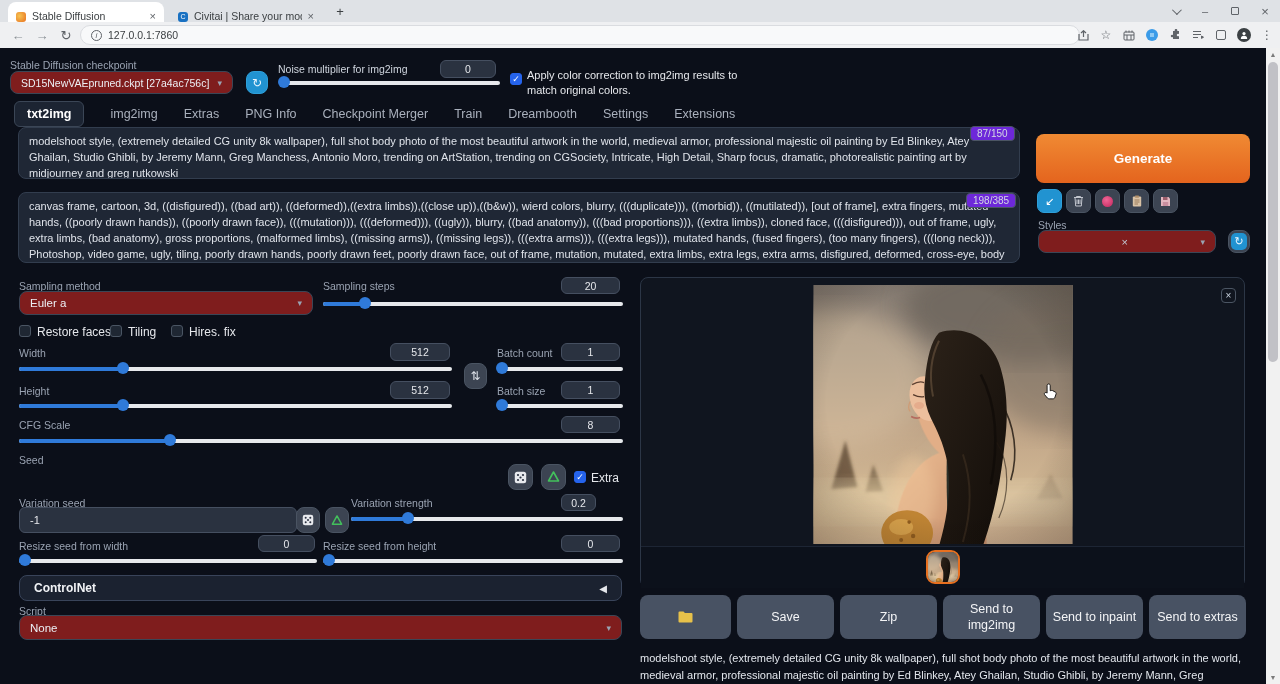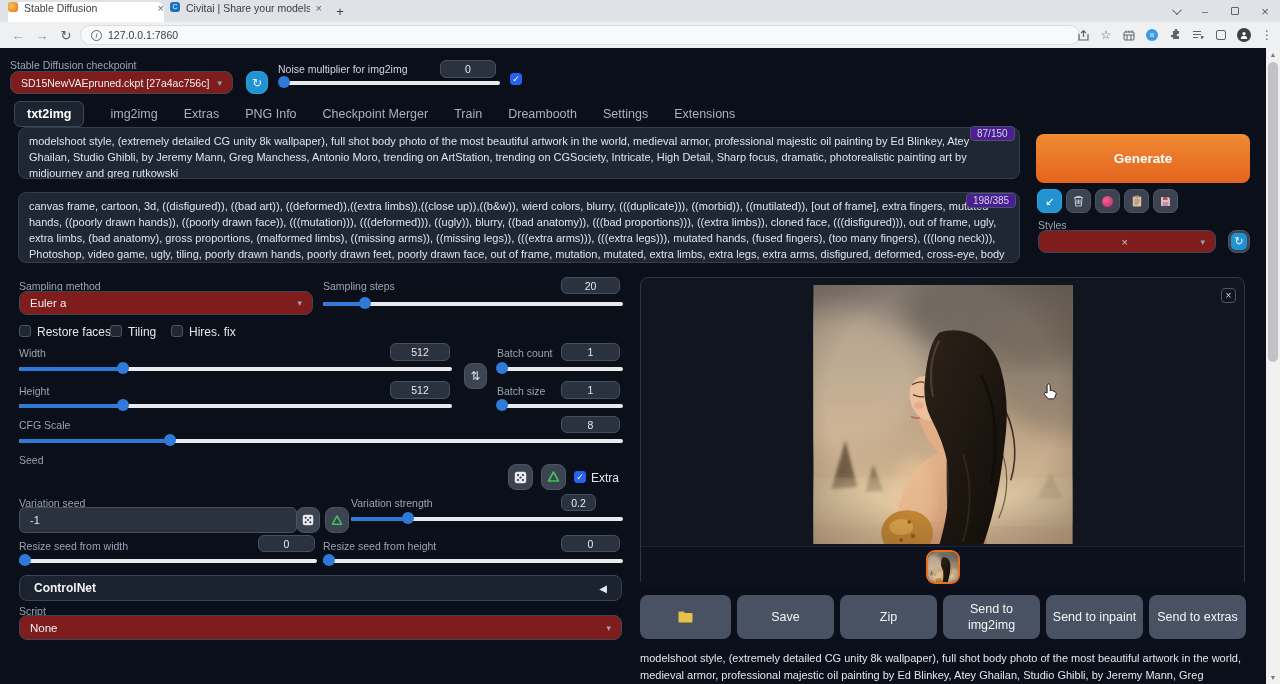--- a/index.html
+++ b/index.html
@@ -1,22 +1,22 @@
 <!DOCTYPE html>
 <html><head>
 <meta charset="utf-8">
 <style>
   * { margin:0; padding:0; box-sizing:border-box; }
   html,body { width:1280px; height:684px; overflow:hidden; background:#0b0f19;
     font-family:"Liberation Sans","DejaVu Sans",sans-serif; }
 
   
   .tabstrip { position:absolute; left:0; top:0; width:1280px; height:22px; background:#dfe2e6; }
-  .btab { position:absolute; top:2px; height:20px; border-radius:8px 8px 0 0; display:flex; align-items:flex-start;
-    font-size:10.5px; color:#3c4043; padding:0 0; gap:6px; }
+  .btab { position:absolute; top:2px; height:20px; border-radius:8px 8px 0 0; display:flex; align-items:flex-end;
+    font-size:10.5px; color:#3c4043; padding:0 8px; gap:6px; }
   .btab.active { background:#ffffff; }
   .btab .fav { width:10px; height:10px; border-radius:3px; flex:0 0 auto; }
   .btab .ttl { flex:1; white-space:nowrap; overflow:hidden; }
   .btab .x { color:#5f6368; font-size:11px; cursor:default; }
   .newtab { position:absolute; top:4px; left:332px; width:16px; height:16px; text-align:center; line-height:15px;
     color:#3c4043; font-size:13px; border-radius:50%; }
   .wctl { position:absolute; top:0; height:22px; width:30px; display:flex; align-items:center; justify-content:center;
     color:#5f6368; font-size:11px; }
   .chev { width:7px; height:7px; border-right:1.5px solid #5f6368; border-bottom:1.5px solid #5f6368;
     transform:rotate(45deg) translateY(-2px); }
@@ -34,21 +34,21 @@
   
   .page { position:absolute; left:0; top:48px; width:1266px; height:636px; background:#0b0f19; color:#e5e7eb; overflow:hidden; }
   .lbl { position:absolute; font-size:10.5px; color:#9aa3b2; white-space:nowrap; }
   .dd { position:absolute; background:#7f1d1d; border:1px solid #3b4656; border-radius:8px; display:flex; align-items:center;
     font-size:11.5px; color:#eceff4; padding:0 10px; }
   .dd .caret { margin-left:auto; color:#9aa3b2; font-size:9px; }
   .numbox { position:absolute; background:#2a3240; border:1px solid #454f60; border-radius:6px; color:#e5e7eb;
     font-size:10.5px; text-align:center; font-family:"Liberation Sans",sans-serif; }
   .tarea { position:absolute; background:#1f2735; border:1px solid #323d4e; border-radius:8px; color:#dfe3ea;
     font-size:11px; line-height:1.45; padding:6px 10px; font-family:"Liberation Sans",sans-serif; resize:none; overflow:hidden; }
-  .counter { position:absolute; background:#4c1d95; border:1px solid #4b5563; border-radius:4px; color:#d3d9e2;
+  .counter { position:absolute; background:#6d28d9; border:1px solid #4b5563; border-radius:4px; color:#d3d9e2;
     font-size:10px; padding:1px 6px; z-index:3; }
   .slider { position:absolute; height:12px; }
   .slider .tr { position:absolute; left:0; right:0; top:5px; height:3.5px; background:#e7e9ec; border-radius:2px; }
   .slider .fl { position:absolute; left:0; top:5px; height:3.5px; background:#2f7ad9; border-radius:2px; width:var(--p); }
   .slider .kn { position:absolute; top:0; width:12px; height:12px; border-radius:50%; background:#2f7ad9; left:calc(var(--p) - 6px); }
   .cbx { position:absolute; width:12px; height:12px; border-radius:3px; background:#1f2733; border:1px solid #4a5563; }
   .cbx.on { background:#2563eb; border-color:#2563eb; color:#fff; font-size:9px; line-height:11px; text-align:center; }
   .cblbl { position:absolute; font-size:12px; color:#e5e7eb; white-space:nowrap;text-align:right; }
   .iconbtn { position:absolute; background:#3c4452; border:1px solid #4a5462; border-radius:8px; display:flex;
     align-items:center; justify-content:center; }
@@ -223,20 +223,21 @@
   </div>
   <div class="iconbtn bluebtn" style="left:246px;top:23px;width:22px;height:23px">↻</div>
   <div class="lbl" style="left:278px;top:15px;color:#cfd5de">Noise multiplier for img2img</div>
   <input class="numbox" style="left: 440px; top: 12px; width: 56px; height: 18px;" value="0">
   <div class="slider" style="left:280px;top:28px;width:220px;--p:2%">
       <div class="tr"></div>
       <div class="fl"></div>
       <div class="kn"></div>
     </div>
   <span class="cbx on" style="left:510px;top:25px">✓</span>
+  <div style="position:absolute;left:527px;top:20px;width:238px;font-size:11px;line-height:1.35;color:#e5e7eb">Apply color correction to img2img results to match original colors.</div>
 
   <div class="navtabs">
     <span class="t active">txt2img</span>
     <span class="t">img2img</span>
     <span class="t">Extras</span>
     <span class="t">PNG Info</span>
     <span class="t">Checkpoint Merger</span>
     <span class="t">Train</span>
     <span class="t">Dreambooth</span>
     <span class="t">Settings</span>

